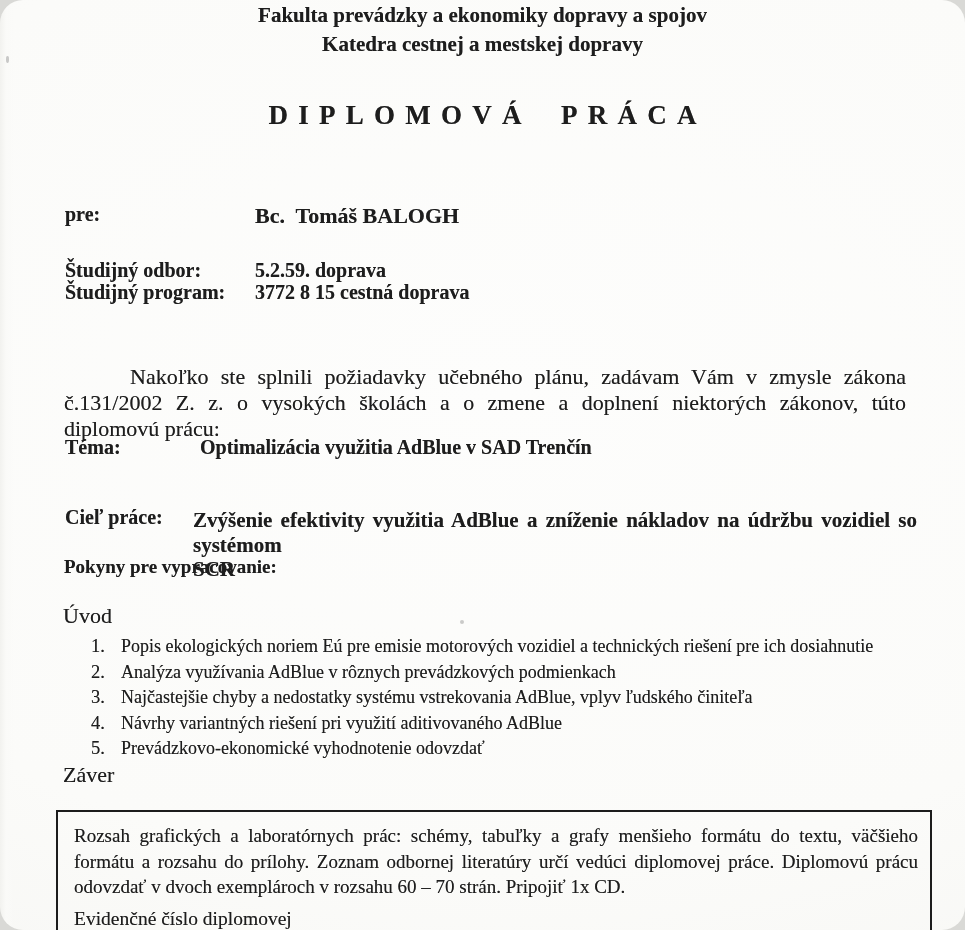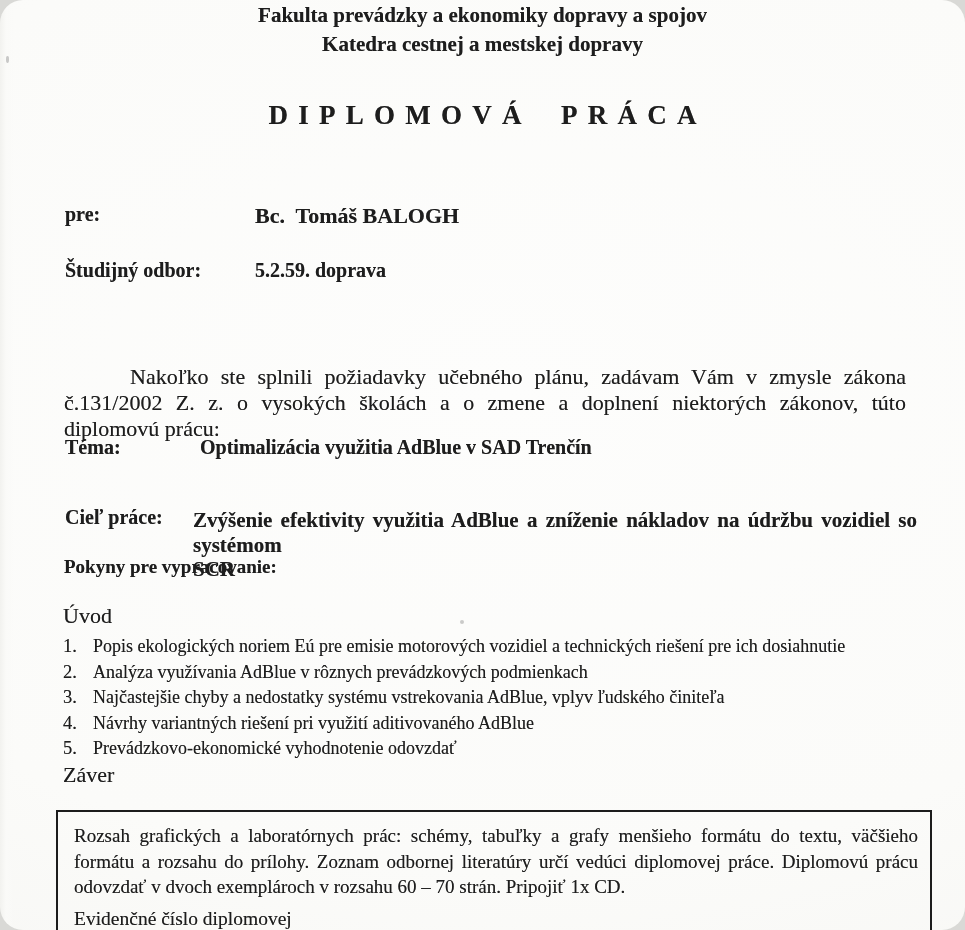--- a/index.html
+++ b/index.html
@@ -32,21 +32,21 @@
   .intro { left:64px; width:842px; font-size:22px; line-height:26px;margin-top:28px; }
   .jline { text-align:justify; text-align-last:justify; }
   .indent { text-indent:66px; }
   
   .ciel-val { left:193px; width:724px; font-weight:700; font-size:21px; line-height:24.5px; }
   .ciel-val .jline { text-align-last:justify; }
   
   .pokyny { left:64px; font-weight:700; font-size:19px; }
   .outline { left:63px; width:864px; }
   .uvod, .zaver { font-size:22px; line-height:26px; }
-  .oline { font-size:18px; line-height:25.6px; white-space:nowrap; }
+  .oline { font-size:18px; line-height:25.6px; white-space:nowrap;margin-left:28px; }
   .oline.firstitem { margin-top:5px; }
   .onum { display:inline-block; width:21px; margin-right:9px; font-size:18.5px; }
   
   .bbox {
     top:810px; left:56px; width:876px; height:160px; box-sizing:border-box;
     border:2px solid #1c1c1c; padding:11px 12px 0 16px;
   }
   .bline { font-size:19px; line-height:25.5px; text-align:justify; text-align-last:justify; }
   .bline.lastline { text-align:left; text-align-last:left; }
   .evid { margin-top:8px; font-size:19.5px; }
@@ -70,20 +70,24 @@
   <div class="abs row" style="top:203px">
     <span class="lab">pre:</span>
     <span class="val val-pre">Bc.  Tomáš BALOGH</span>
   </div>
 
   <div class="abs row" style="top:259px">
     <span class="lab">Študijný odbor:</span>
     <span class="val val-study">5.2.59. doprava</span>
   </div>
 
+  <div class="abs row" style="top:281px">
+    <span class="lab">Študijný program:</span>
+    <span class="val val-study">3772 8 15 cestná doprava</span>
+  </div>
 
   <div class="abs intro" style="top:336px">
     <div class="jline indent">Nakoľko ste splnili požiadavky učebného plánu, zadávam Vám v zmysle zákona</div>
     <div class="jline">č.131/2002 Z. z. o vysokých školách a o zmene a doplnení niektorých zákonov, túto</div>
     <div>diplomovú prácu:</div>
   </div>
 
   <div class="abs row" style="top:436px">
     <span class="lab">Téma:</span>
     <span class="val val-tema">Optimalizácia využitia AdBlue v SAD Trenčín</span>

